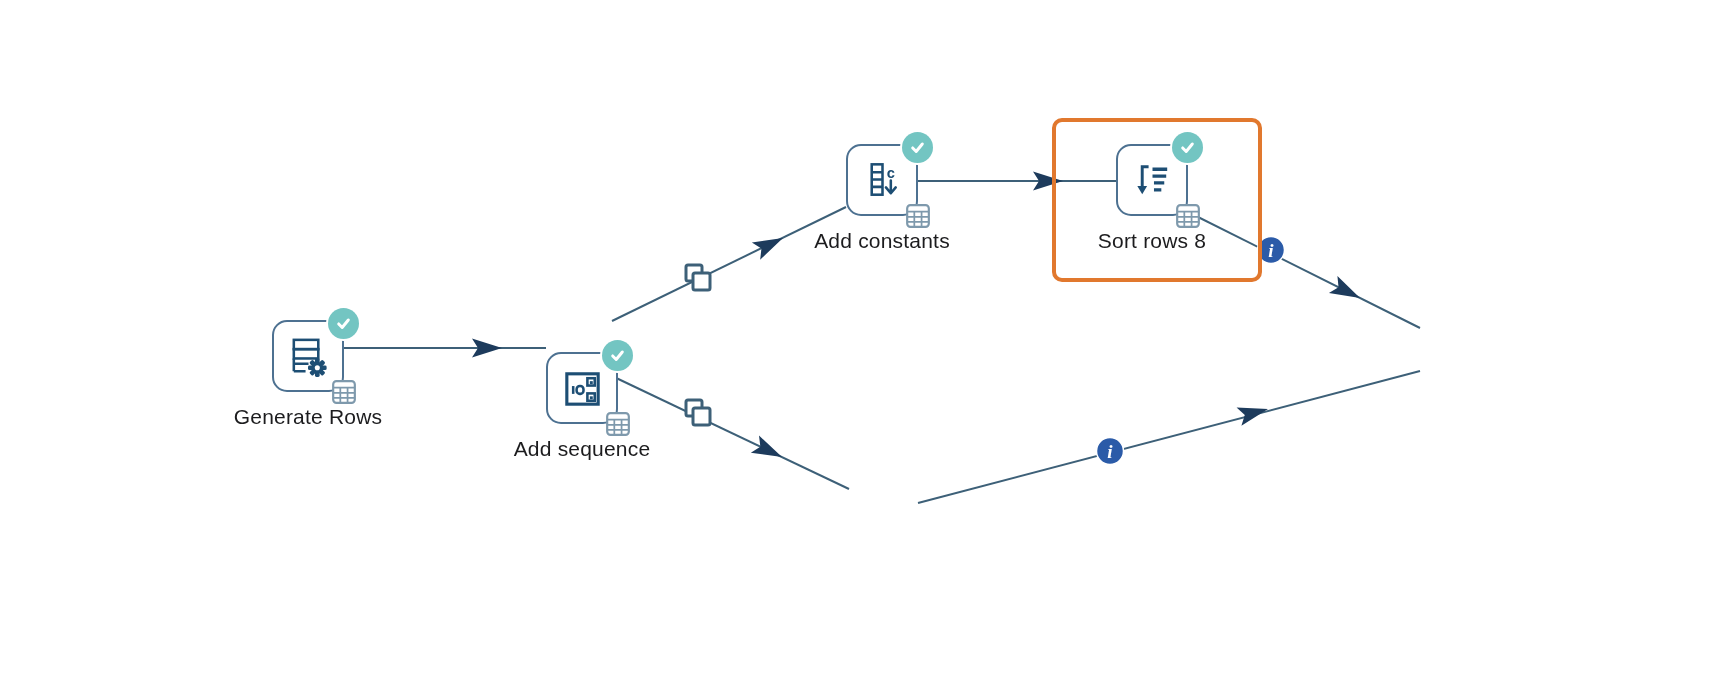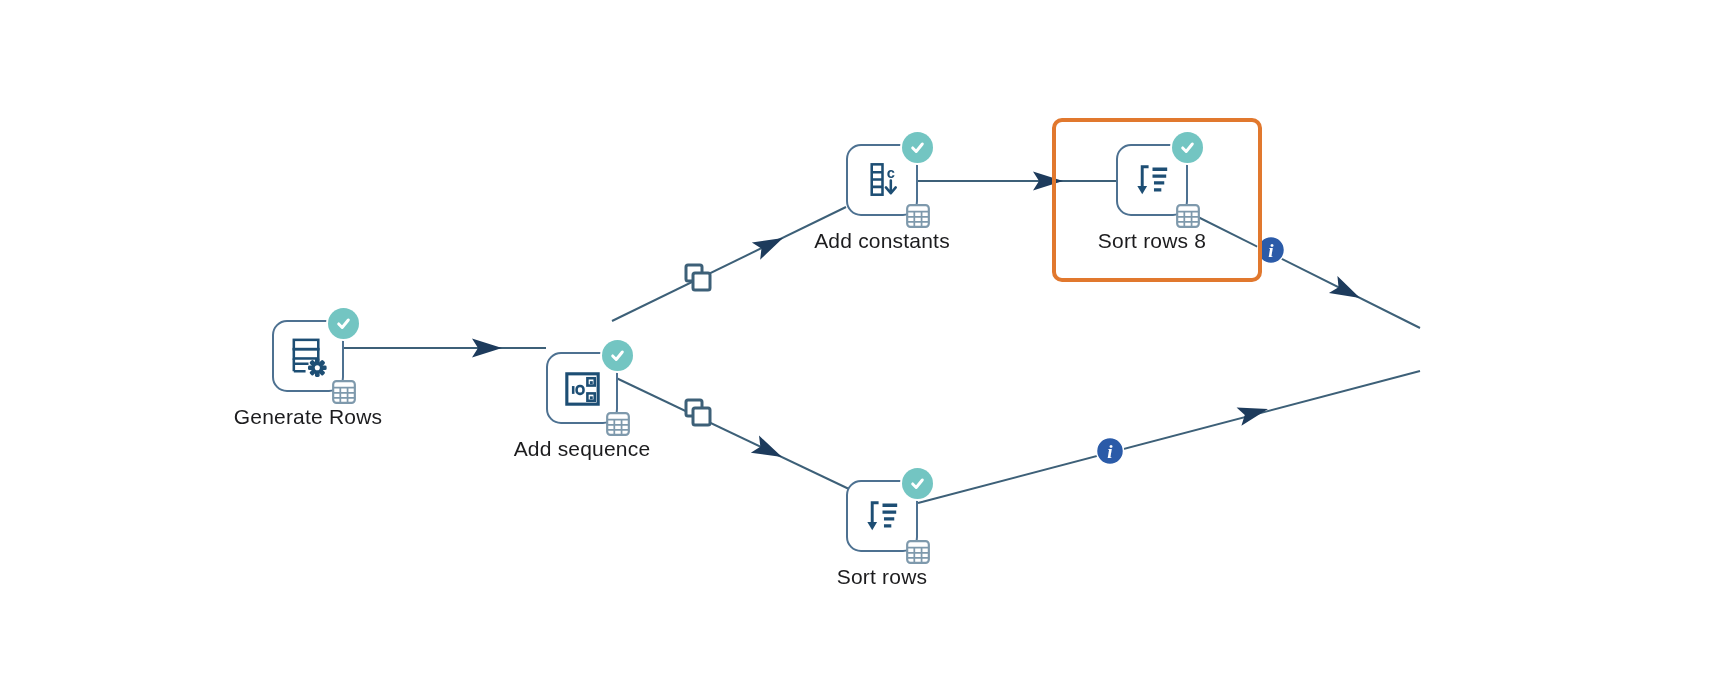--- a/index.html
+++ b/index.html
@@ -205,31 +205,14 @@
         <path d="M6.5 12.5 L10.5 16.5 L17.5 8" fill="none" stroke="#fff" stroke-width="3.4" stroke-linecap="round" stroke-linejoin="round"></path>
       </svg>
     </div>
     <svg class="grid-badge" viewBox="0 0 24 24">
       <rect x="2" y="2" width="20" height="20" rx="3" fill="#fff" stroke="var(--grid)" stroke-width="2"></rect>
       <path d="M2 8 H22 M8.6 8 V22 M15.3 8 V22 M2 12.8 H22 M2 17.4 H22" fill="none" stroke="var(--grid)" stroke-width="1.6"></path>
     </svg>
     <div class="node-label">Sort rows 8</div>
   </div>
 
-  <div class="node" style="left: 846px; top: 480px;">
-    <div class="node-box">
-      <svg class="node-icon" viewBox="0 0 48 48">
-          <use href="#icon-sort-rows"></use>
-        </svg>
-    </div>
-    <div class="check-badge">
-      <svg viewBox="0 0 24 24">
-        <path d="M6.5 12.5 L10.5 16.5 L17.5 8" fill="none" stroke="#fff" stroke-width="3.4" stroke-linecap="round" stroke-linejoin="round"></path>
-      </svg>
-    </div>
-    <svg class="grid-badge" viewBox="0 0 24 24">
-      <rect x="2" y="2" width="20" height="20" rx="3" fill="#fff" stroke="var(--grid)" stroke-width="2"></rect>
-      <path d="M2 8 H22 M8.6 8 V22 M15.3 8 V22 M2 12.8 H22 M2 17.4 H22" fill="none" stroke="var(--grid)" stroke-width="1.6"></path>
-    </svg>
-    <div class="node-label">Sort rows</div>
-  </div>
 
 </div>
 
 </body></html>

